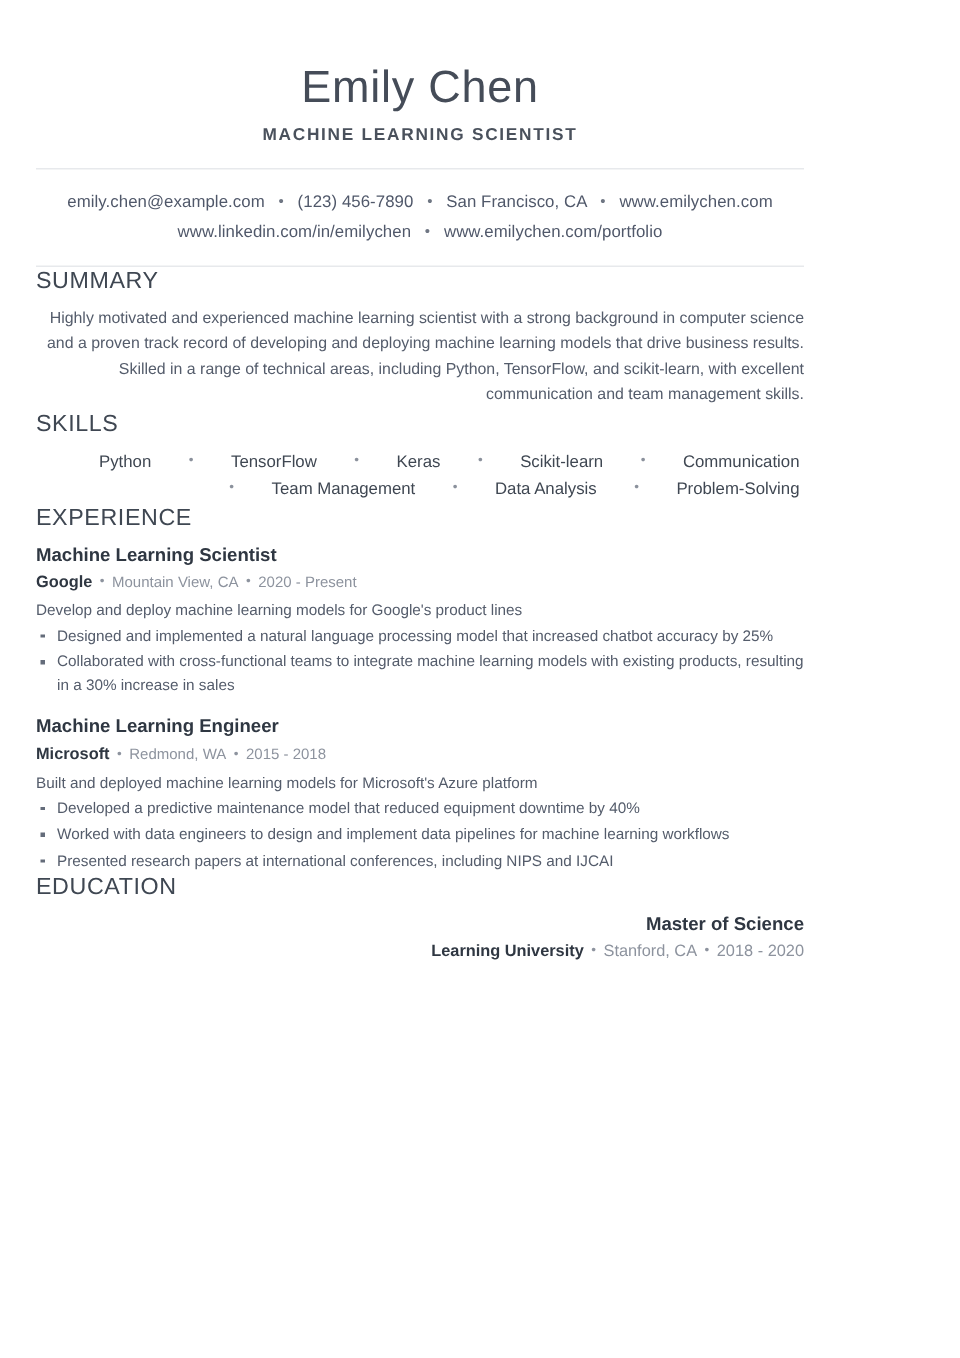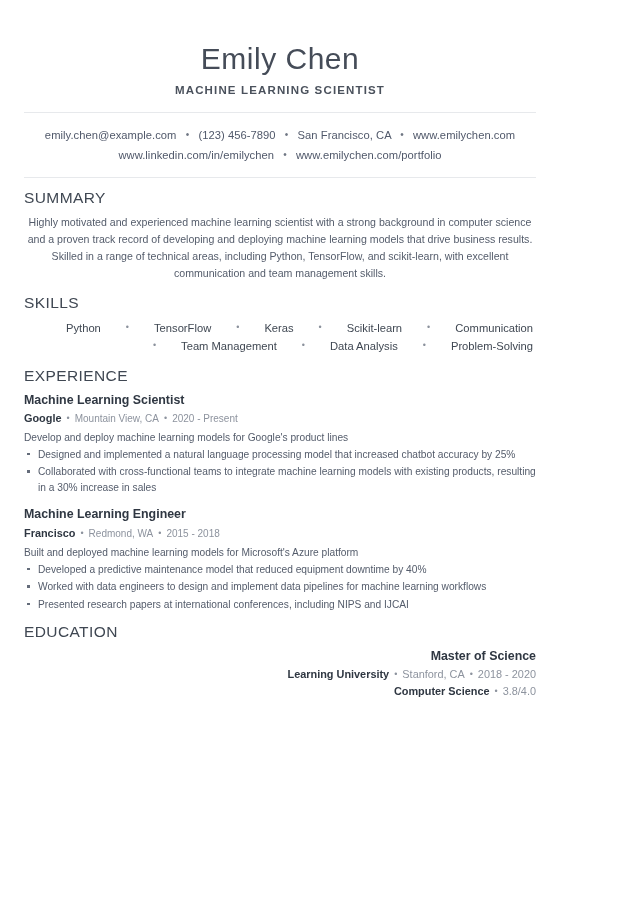--- a/index.html
+++ b/index.html
@@ -66,34 +66,34 @@
   }
   .sep {
     display: inline-block;
     padding: 0 6px;
     color: #6f7683;
     font-size: 10px;
     vertical-align: 1px;
   }
 
   
-  .section { margin-top: 11px; }
+  .section { margin-top: 1px; }
   .section-title {
     font-size: 15.5px;
     font-weight: 400;
     letter-spacing: 0.4px;
     color: #3f4752;
     margin: 0 0 7px 0;
   }
 
   .summary-text {
     font-size: 10.6px;
     line-height: 1.62;
     color: #545c6b;
-    text-align: center;
+    text-align: right;
     margin: 0;
   }
 
   
   .skills {
     margin-top: 4px;
     padding-left: 10px;
     font-size: 11.2px;
     color: #3f4752;
     line-height: 1.65;
@@ -233,35 +233,34 @@
           <div class="entry-title">Machine Learning Scientist</div>
           <div class="entry-meta"><span class="entry-org">Google</span><span class="meta-sep">•</span><span>Mountain View, CA</span><span class="meta-sep">•</span><span>2020 - Present</span></div>
           <div class="entry-desc">Develop and deploy machine learning models for Google's product lines</div>
           <ul class="bullets">
             <li>Designed and implemented a natural language processing model that increased chatbot accuracy by 25%</li>
             <li>Collaborated with cross-functional teams to integrate machine learning models with existing products, resulting in a 30% increase in sales</li>
           </ul>
         </div>
         <div class="entry">
           <div class="entry-title">Machine Learning Engineer</div>
-          <div class="entry-meta"><span class="entry-org">Francisco</span><span class="meta-sep">•</span><span>Redmond, WA</span><span class="meta-sep">•</span><span>2015 - 2018</span></div>
+          <div class="entry-meta"><span class="entry-org">Microsoft</span><span class="meta-sep">•</span><span>Redmond, WA</span><span class="meta-sep">•</span><span>2015 - 2018</span></div>
           <div class="entry-desc">Built and deployed machine learning models for Microsoft's Azure platform</div>
           <ul class="bullets">
             <li>Developed a predictive maintenance model that reduced equipment downtime by 40%</li>
             <li>Worked with data engineers to design and implement data pipelines for machine learning workflows</li>
             <li>Presented research papers at international conferences, including NIPS and IJCAI</li>
           </ul>
         </div>
       </div>
   </div>
 
   <div class="section">
     <h2 class="section-title">EDUCATION</h2>
     <div>
         <div class="edu-entry">
           <div class="edu-degree">Master of Science</div>
           <div class="edu-line"><span class="edu-strong">Learning University</span><span class="meta-sep">•</span><span>Stanford, CA</span><span class="meta-sep">•</span><span>2018 - 2020</span></div>
-          <div class="edu-line"><span class="edu-strong">Computer Science</span><span class="meta-sep">•</span><span>3.8/4.0</span></div>
         </div>
       </div>
   </div>
 
 </div>
 
 </body></html>

